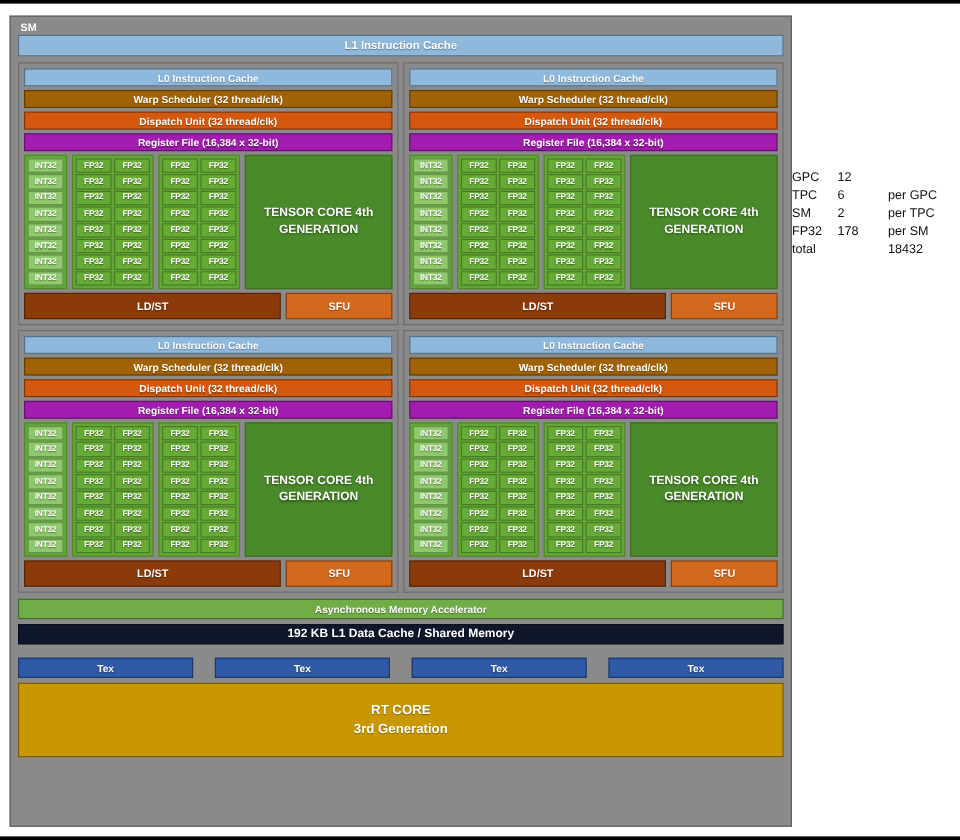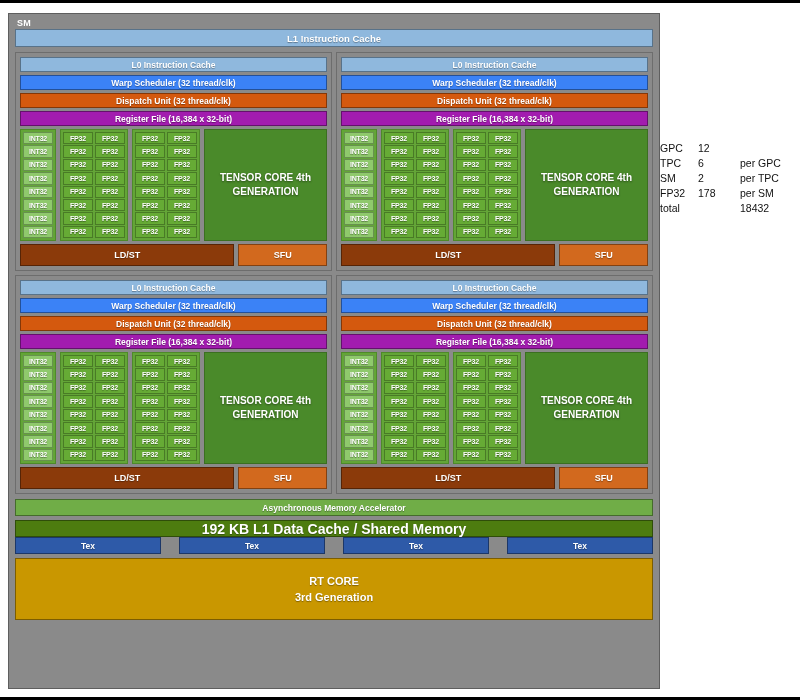--- a/index.html
+++ b/index.html
@@ -69,21 +69,21 @@
   .quad {
     background: #8a8a8a;
     border: 1px solid #6d6d6d;
     padding: 4px;
     display: flex;
     flex-direction: column;
     gap: 3px;
   }
 
   .l0-cache      { background: #8fb8dd; height: 15px; font-size: 8.5px; }
-  .warp-sched    { background: #3b82f6; height: 15px; font-size: 8.5px; }
+  .warp-sched    { background: #a16207; height: 15px; font-size: 8.5px; }
   .dispatch-unit { background: #d4590e; height: 15px; font-size: 8.5px; }
   .reg-file      { background: #a21caf; height: 15px; font-size: 8.5px; }
 
   
   .core-area {
     display: flex;
     gap: 4px;
     height: 112px;
   }
   .core-group {
@@ -131,21 +131,21 @@
     text-shadow: 0 1px 2px rgba(0,0,0,.45);
   }
 
   
   .ldst-row { display: flex; gap: 4px; height: 22px; }
   .ldst { background: #8b3a0a; flex: 1 1 69%; font-size: 9px; }
   .sfu  { background: #d2691e; flex: 1 1 28%; font-size: 9px; }
 
   
   .async-mem { background: #70ad47; height: 17px; font-size: 8.5px; margin-bottom: 4px; }
-  .l1-data   { background: #4d7c0f; height: 17px; font-size: 14px; margin-bottom: 0; }
+  .l1-data   { background: #0f172a; height: 17px; font-size: 10px; margin-bottom: 11px; }
 
   .tex-row { display: flex; gap: 18px; height: 17px; margin-bottom: 4px; }
   .tex { background: #2e5aa8; flex: 1; font-size: 8.5px; }
 
   .rt-core {
     background: #c99700;
     height: 62px;
     flex-direction: column;
     font-size: 11px;
     line-height: 16px;

